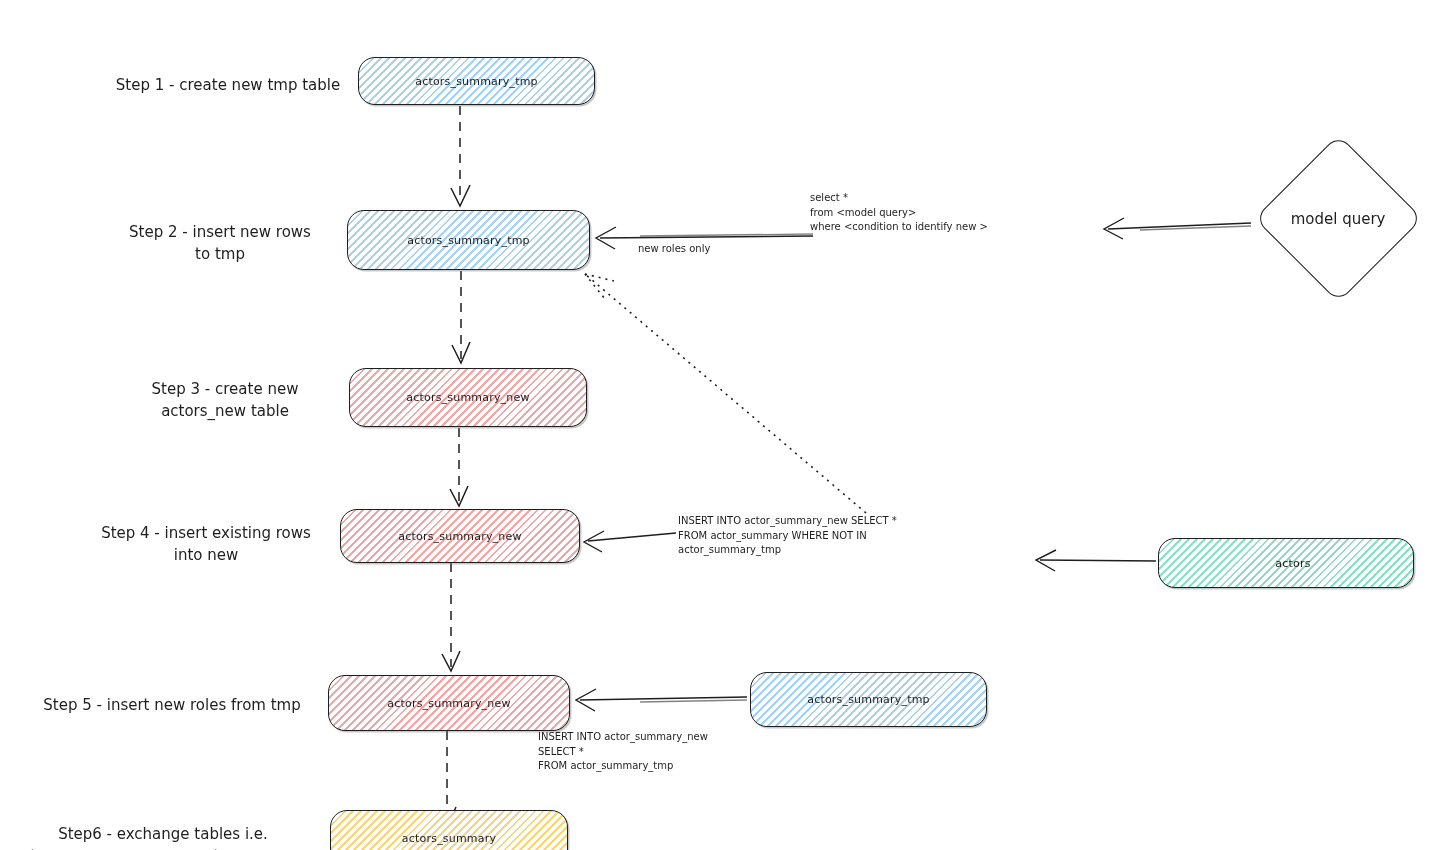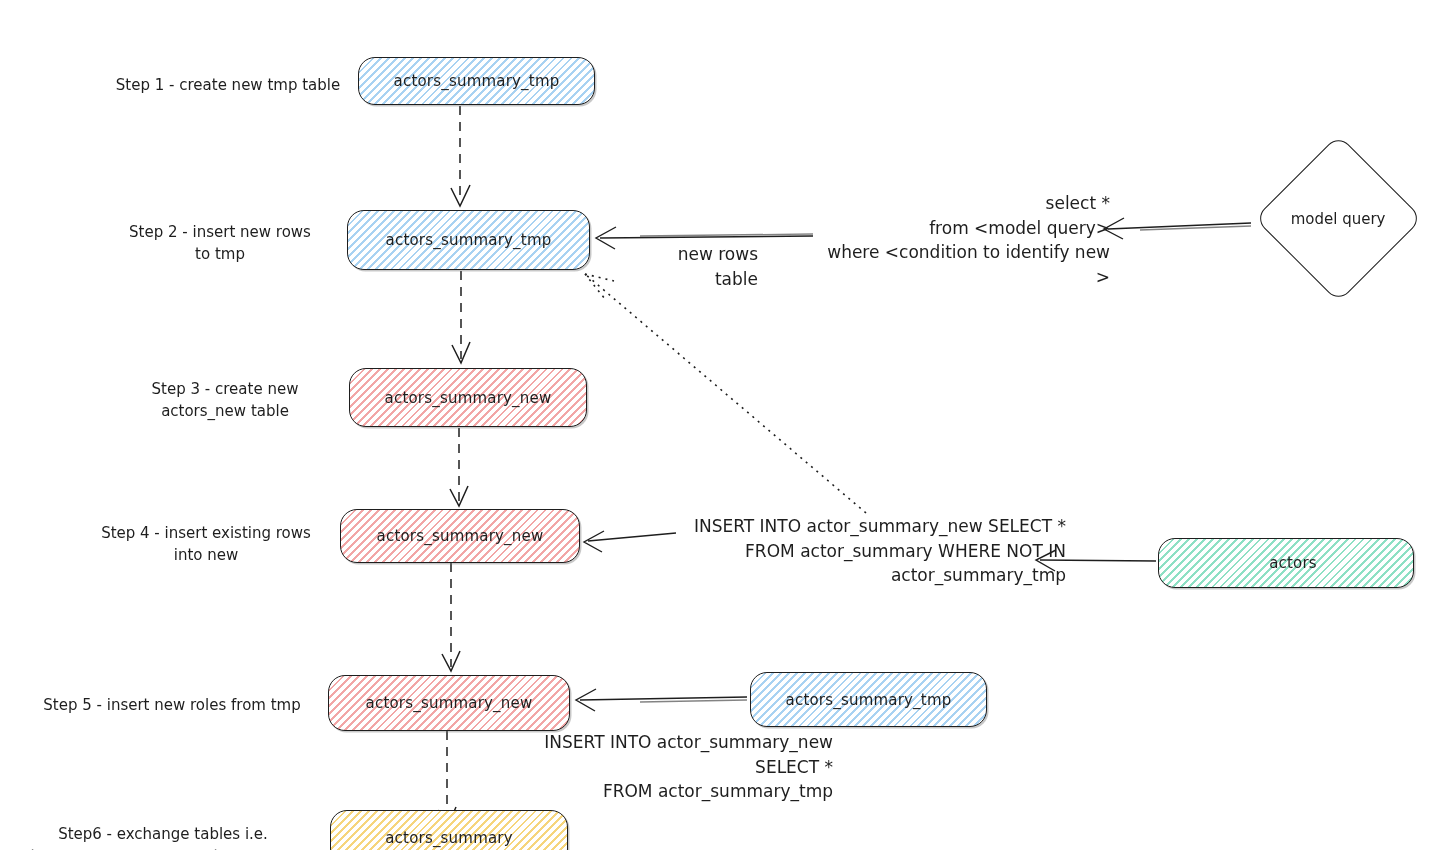--- a/index.html
+++ b/index.html
@@ -12,41 +12,41 @@
     overflow:hidden;
     margin-top:45px;
   }
   svg.wires{position:absolute;left:0;top:0;width:1432px;height:850px;}
   svg.wires *{stroke:#1e1e1e;fill:none;}
   .node{
     position:absolute;
     border:1.6px solid #1e1e1e;
     border-radius:17px;
     display:flex;align-items:center;justify-content:center;
-    font-size:15px;
+    font-size:11px;
     letter-spacing:.2px;
     box-shadow:1.5px 1.5px 0 0 rgba(110,110,110,.38);
     background-color:#fff;
   }
   .hatch-blue  {background-image:repeating-linear-gradient(135deg,rgba(0,0,0,0) 0 3.6px,#a8d2f2 3.6px 5.6px);}
   .hatch-pink  {background-image:repeating-linear-gradient(135deg,rgba(0,0,0,0) 0 3.6px,#f2a6a6 3.6px 5.6px);}
   .hatch-green {background-image:repeating-linear-gradient(135deg,rgba(0,0,0,0) 0 3.6px,#8ee0c4 3.6px 5.6px);}
   .hatch-yellow{background-image:repeating-linear-gradient(135deg,rgba(0,0,0,0) 0 3.6px,#f6d57c 3.6px 5.6px);}
   .node .nlabel{background:transparent;padding:0 4px;}
   .steplabel{
     position:absolute;
     font-size:15px;
     text-align:center;
     white-space:pre-line;
     line-height:1.45;
   }
   .annot{
     position:absolute;
-    font-size:17px;
-    text-align:right;
+    font-size:10px;
+    text-align:left;
     white-space:pre-line;
     line-height:1.45;
   }
   .diamond{
     position:absolute;
     left:1279px;top:114px;width:117px;height:117px;
     border:1.6px solid #1e1e1e;
     border-radius:14px;
     background:#fff;
     transform:rotate(45deg);
@@ -149,21 +149,21 @@
   <div class="node hatch-green" style="left:1158px;top:493px;width:240px;height:48px;padding-left:14px;">
     <span class="nlabel">actors</span>
   </div>
   <div class="node hatch-blue" style="left:750px;top:627px;width:235px;height:53px;">
     <span class="nlabel">actors_summary_tmp</span>
   </div>
 
   <div class="annot" style="left:810px;top:146px;width:300px;">select *
 from &lt;model query&gt;
 where &lt;condition to identify new &gt;</div>
-  <div class="annot" style="left:638px;top:197px;width:120px;">new rows table</div>
+  <div class="annot" style="left:638px;top:197px;width:120px;">new roles only</div>
   <div class="annot" style="left:538px;top:685px;width:295px;">INSERT INTO actor_summary_new
 SELECT *
 FROM actor_summary_tmp</div>
   <div class="annot" style="left:678px;top:469px;width:388px;">INSERT INTO actor_summary_new SELECT *
 FROM actor_summary WHERE NOT IN
 actor_summary_tmp</div>
 
 </div>
 
 </body></html>

